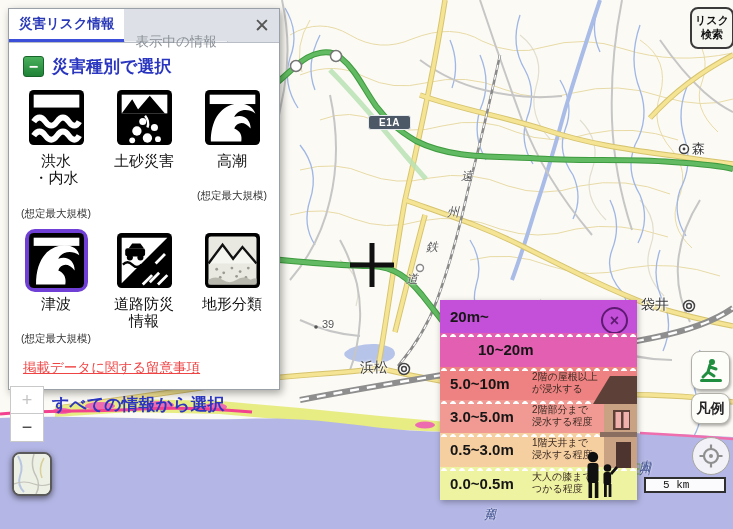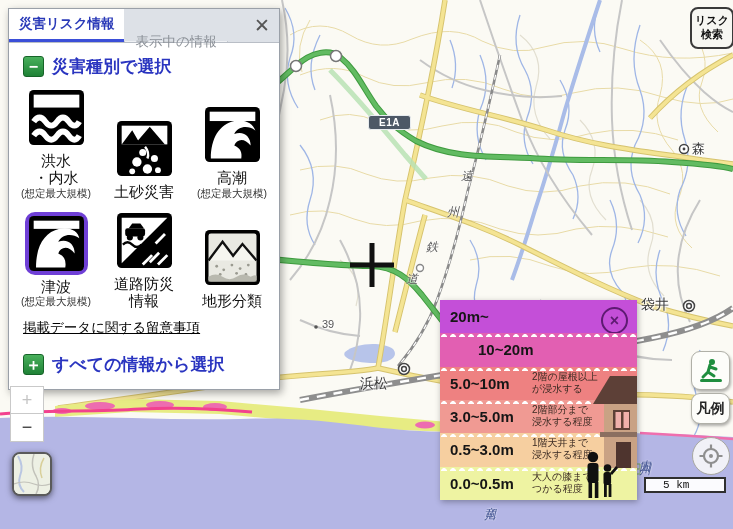--- a/index.html
+++ b/index.html
@@ -34,27 +34,27 @@
   .panel-close{margin-left:auto;display:flex;align-items:center;justify-content:center;
                width:34px;color:#555;font-size:19px;cursor:pointer;}
   .section-head{display:flex;align-items:center;gap:8px;margin:12px 0 8px 14px;}
   .sq-btn{width:19px;height:19px;border-radius:3px;display:flex;align-items:center;
           justify-content:center;color:#fff;font-size:16px;font-weight:bold;
           background:linear-gradient(#49b05c,#1f8236);border:1px solid #166428;
           line-height:1;}
   .section-title{color:#2a35c0;font-weight:bold;font-size:17px;}
   .hazard-grid{display:grid;grid-template-columns:88px 88px 88px;justify-content:center;
                row-gap:8px;margin-top:4px;}
-  .hazard{display:flex;flex-direction:column;align-items:center;cursor:pointer;justify-content:flex-end;}
+  .hazard{display:flex;flex-direction:column;align-items:center;cursor:pointer;}
   .tilewrap{border:4px solid transparent;border-radius:10px;line-height:0;}
   .tilewrap.selected{border-color:#6f3fd6;}
   .hz-label{font-size:15px;color:#111;text-align:center;line-height:1.15;
             white-space:pre-line;margin-top:3px;}
-  .hz-note{font-size:10.5px;color:#333;margin-top:0;white-space:nowrap;}
-  .notes-link{display:block;margin:10px 0 0 14px;color:#000000;font-size:13.5px;
+  .hz-note{font-size:10.5px;color:#333;margin-top:20px;white-space:nowrap;}
+  .notes-link{display:block;margin:10px 0 0 14px;color:#ef4444;font-size:13.5px;
               text-decoration:underline;cursor:pointer;}
   .all-info{display:flex;align-items:center;gap:8px;margin:16px 0 0 14px;cursor:pointer;}
 
   
   .risk-search{position:absolute;left:690px;top:7px;width:40px;height:38px;
                background:#f7f7f2;border:2px solid #3a3a3a;border-radius:8px;
                font-size:11px;font-weight:bold;color:#111;display:flex;
                align-items:center;justify-content:center;text-align:center;
                line-height:1.25;white-space:pre-line;cursor:pointer;}
   .side-btn{position:absolute;left:691px;width:37px;background:#fdfdfa;
@@ -232,21 +232,21 @@
       <circle cx="316" cy="327" r="1.8" fill="#555" stroke="none"></circle>
     </g>
 
     <g stroke="#111" stroke-width="5">
       <path d="M350,265 H394 M372,243 V287"></path>
     </g>
   </svg>
 
   <div class="maplabel" style="left:692px;top:140px">森</div>
   <div class="maplabel" style="left:641px;top:296px;font-size:14px">袋井</div>
-  <div class="maplabel" style="left:360px;top:375px;font-size:14px">浜松</div>
+  <div class="maplabel" style="left:360px;top:359px;font-size:14px">浜松</div>
   <div class="maplabel" style="left:322px;top:318px;font-size:11px;color:#555">39</div>
   <div class="shield">E1A</div>
   <div class="railchar" style="left:461px;top:168px">遠</div>
   <div class="railchar" style="left:447px;top:204px">州</div>
   <div class="railchar" style="left:426px;top:239px">鉄</div>
   <div class="railchar" style="left:406px;top:271px">道</div>
   <div class="riverlabel" style="left:636px;top:450px">太田川</div>
   <div class="riverlabel" style="left:481px;top:497px">竜川</div>
 
   <div class="legend">

